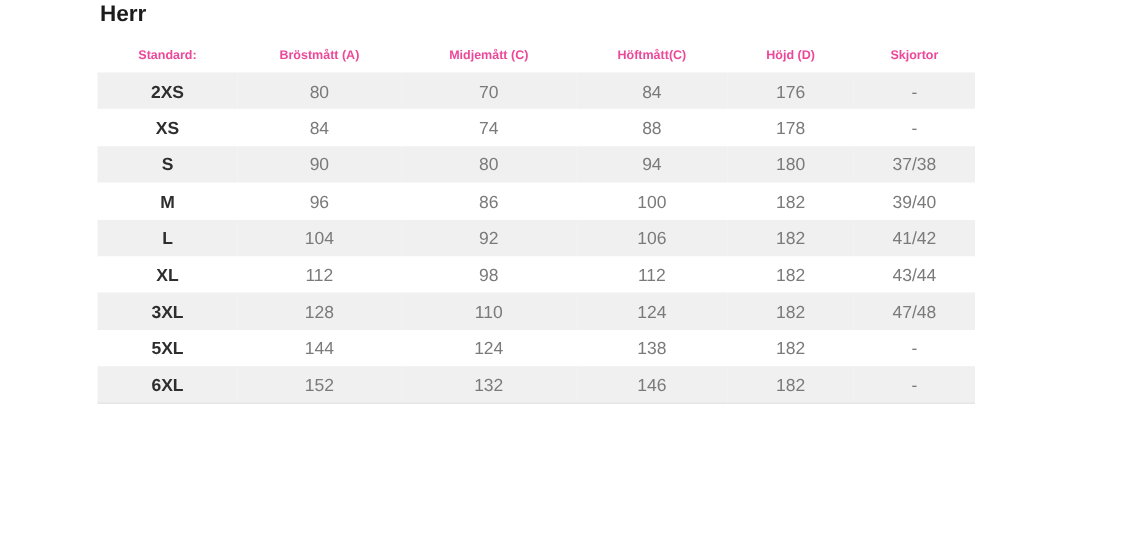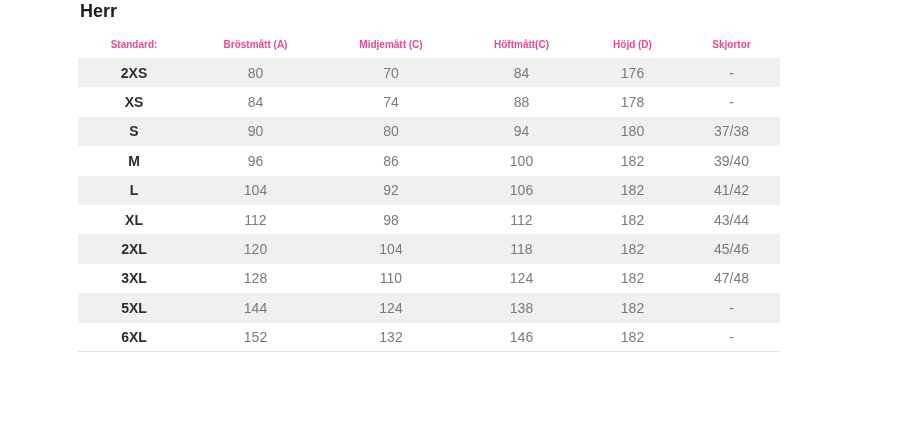--- a/index.html
+++ b/index.html
@@ -116,28 +116,20 @@
       </tr>
       <tr>
         <td class="size">XL</td>
         <td>112</td>
         <td>98</td>
         <td>112</td>
         <td>182</td>
         <td>43/44</td>
       </tr>
       <tr>
-        <td class="size">2XL</td>
-        <td>120</td>
-        <td>104</td>
-        <td>118</td>
-        <td>182</td>
-        <td>45/46</td>
-      </tr>
-      <tr>
         <td class="size">3XL</td>
         <td>128</td>
         <td>110</td>
         <td>124</td>
         <td>182</td>
         <td>47/48</td>
       </tr>
       <tr>
         <td class="size">5XL</td>
         <td>144</td>

